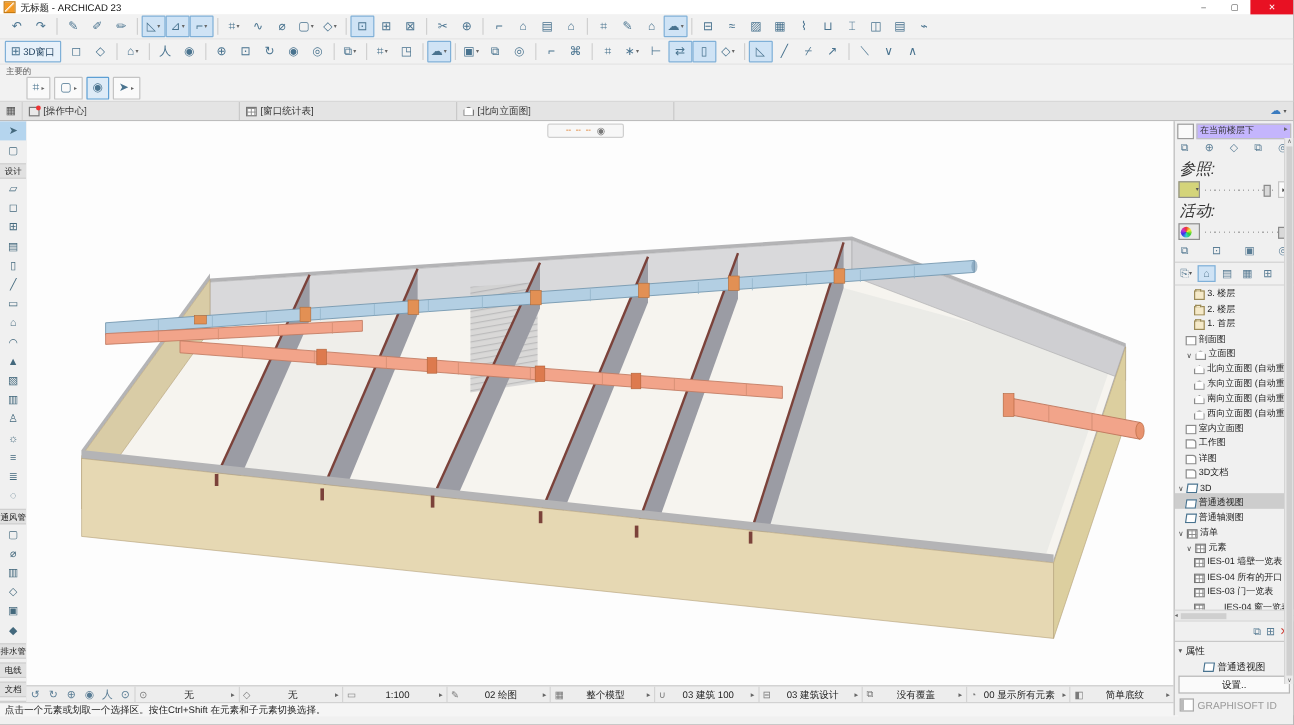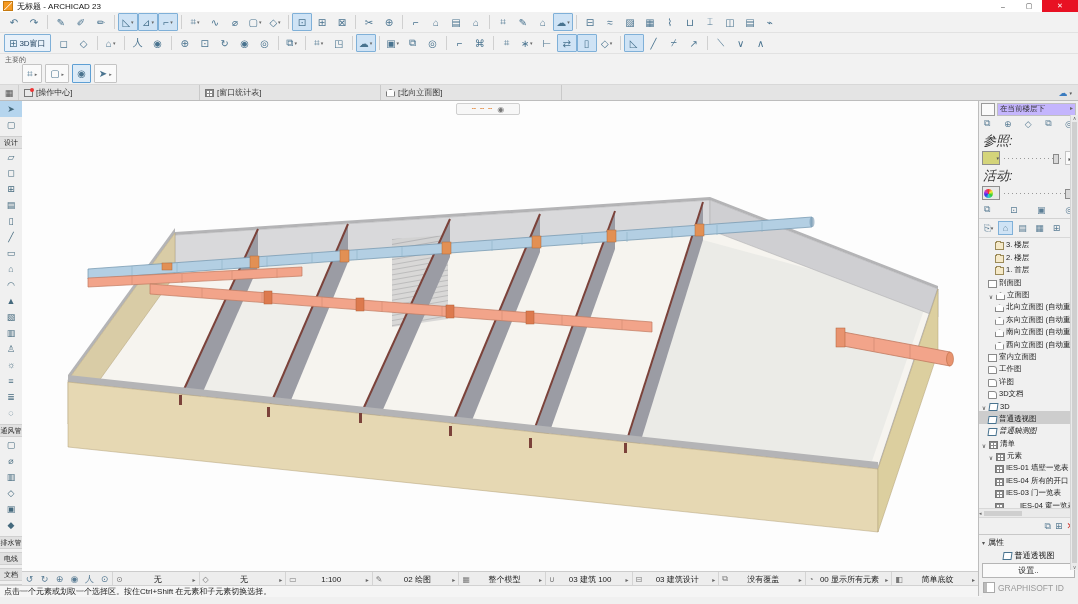--- a/index.html
+++ b/index.html
@@ -565,21 +565,21 @@
             </div>
             <div class="trow" style="padding-left: 2px;">
               <span class="exp">∨</span>
               <span class="ti ti-cube"></span>
               <span class="tlabel">3D</span>
             </div>
             <div class="trow sel" style="padding-left: 9px;">
               <span class="ti ti-cube"></span>
               <span class="tlabel">普通透视图</span>
             </div>
-            <div class="trow" style="padding-left: 9px; font-style: italic;">
+            <div class="trow" style="padding-left: 9px;">
               <span class="ti ti-cube"></span>
               <span class="tlabel">普通轴测图</span>
             </div>
             <div class="trow" style="padding-left: 2px;">
               <span class="exp">∨</span>
               <span class="ti ti-table"></span>
               <span class="tlabel">清单</span>
             </div>
             <div class="trow" style="padding-left: 9px;">
               <span class="exp">∨</span>

